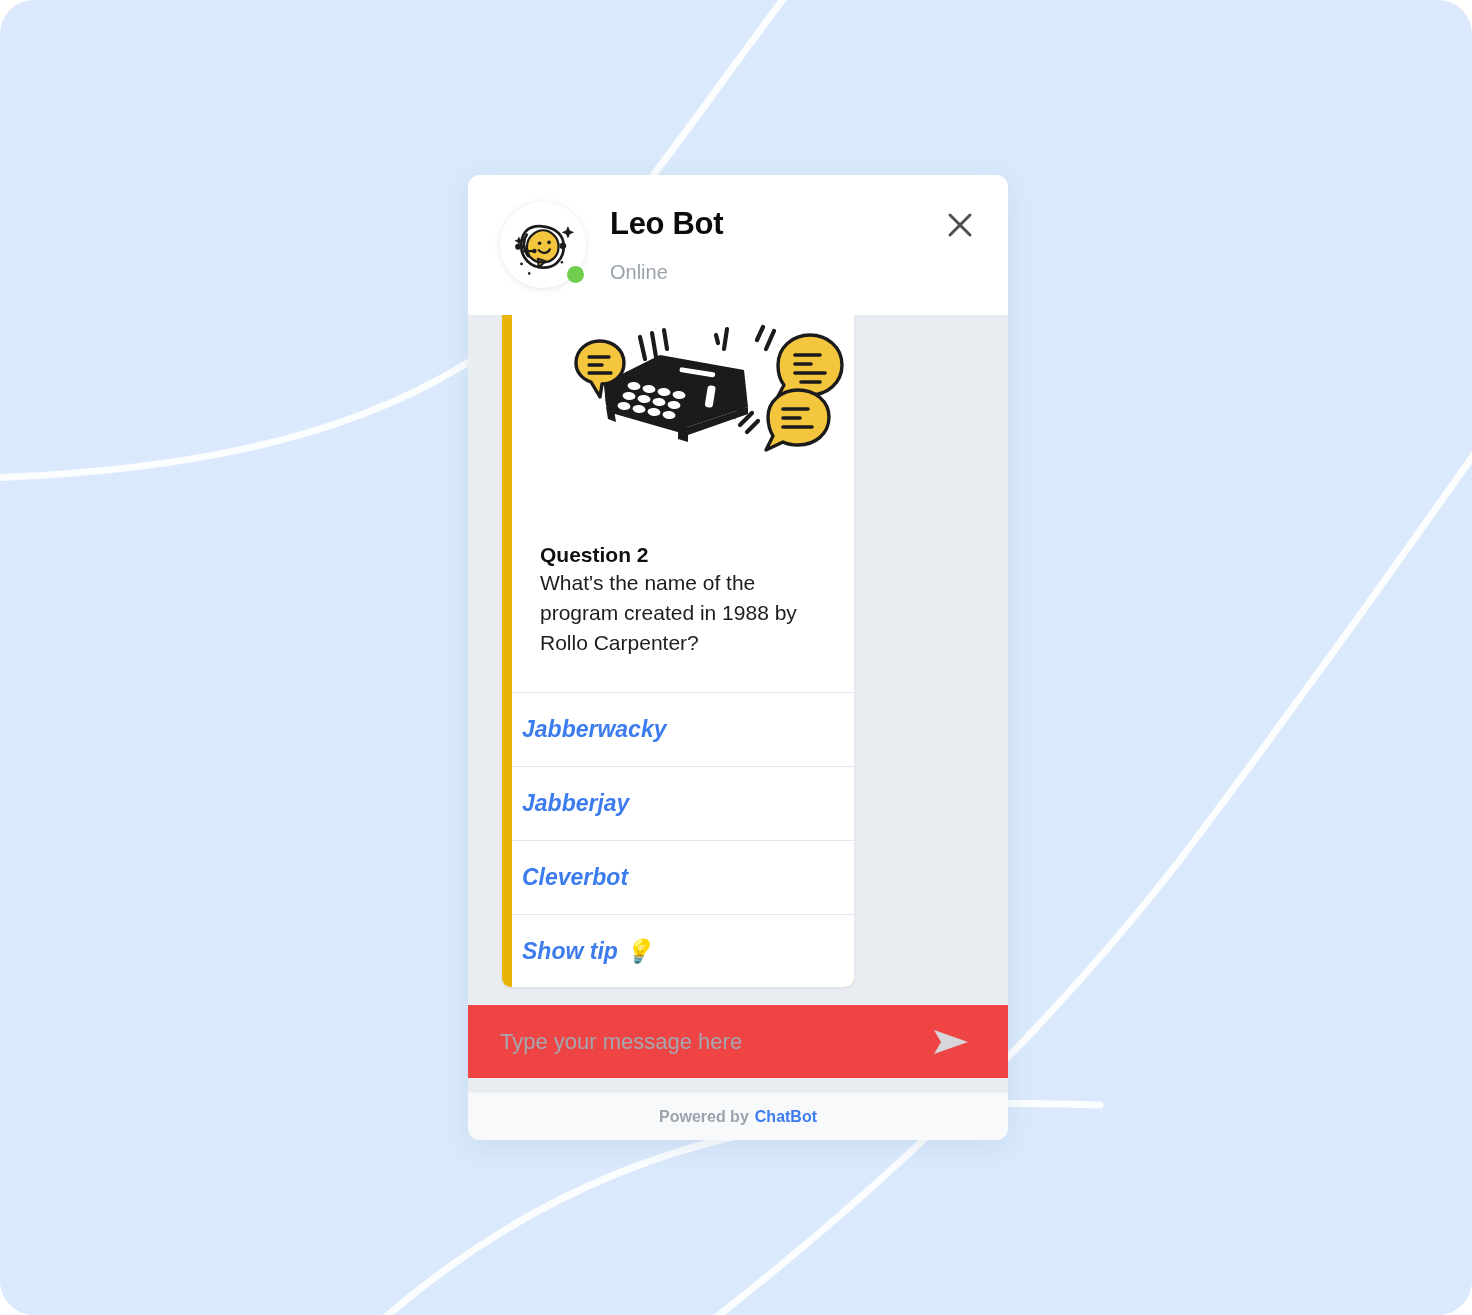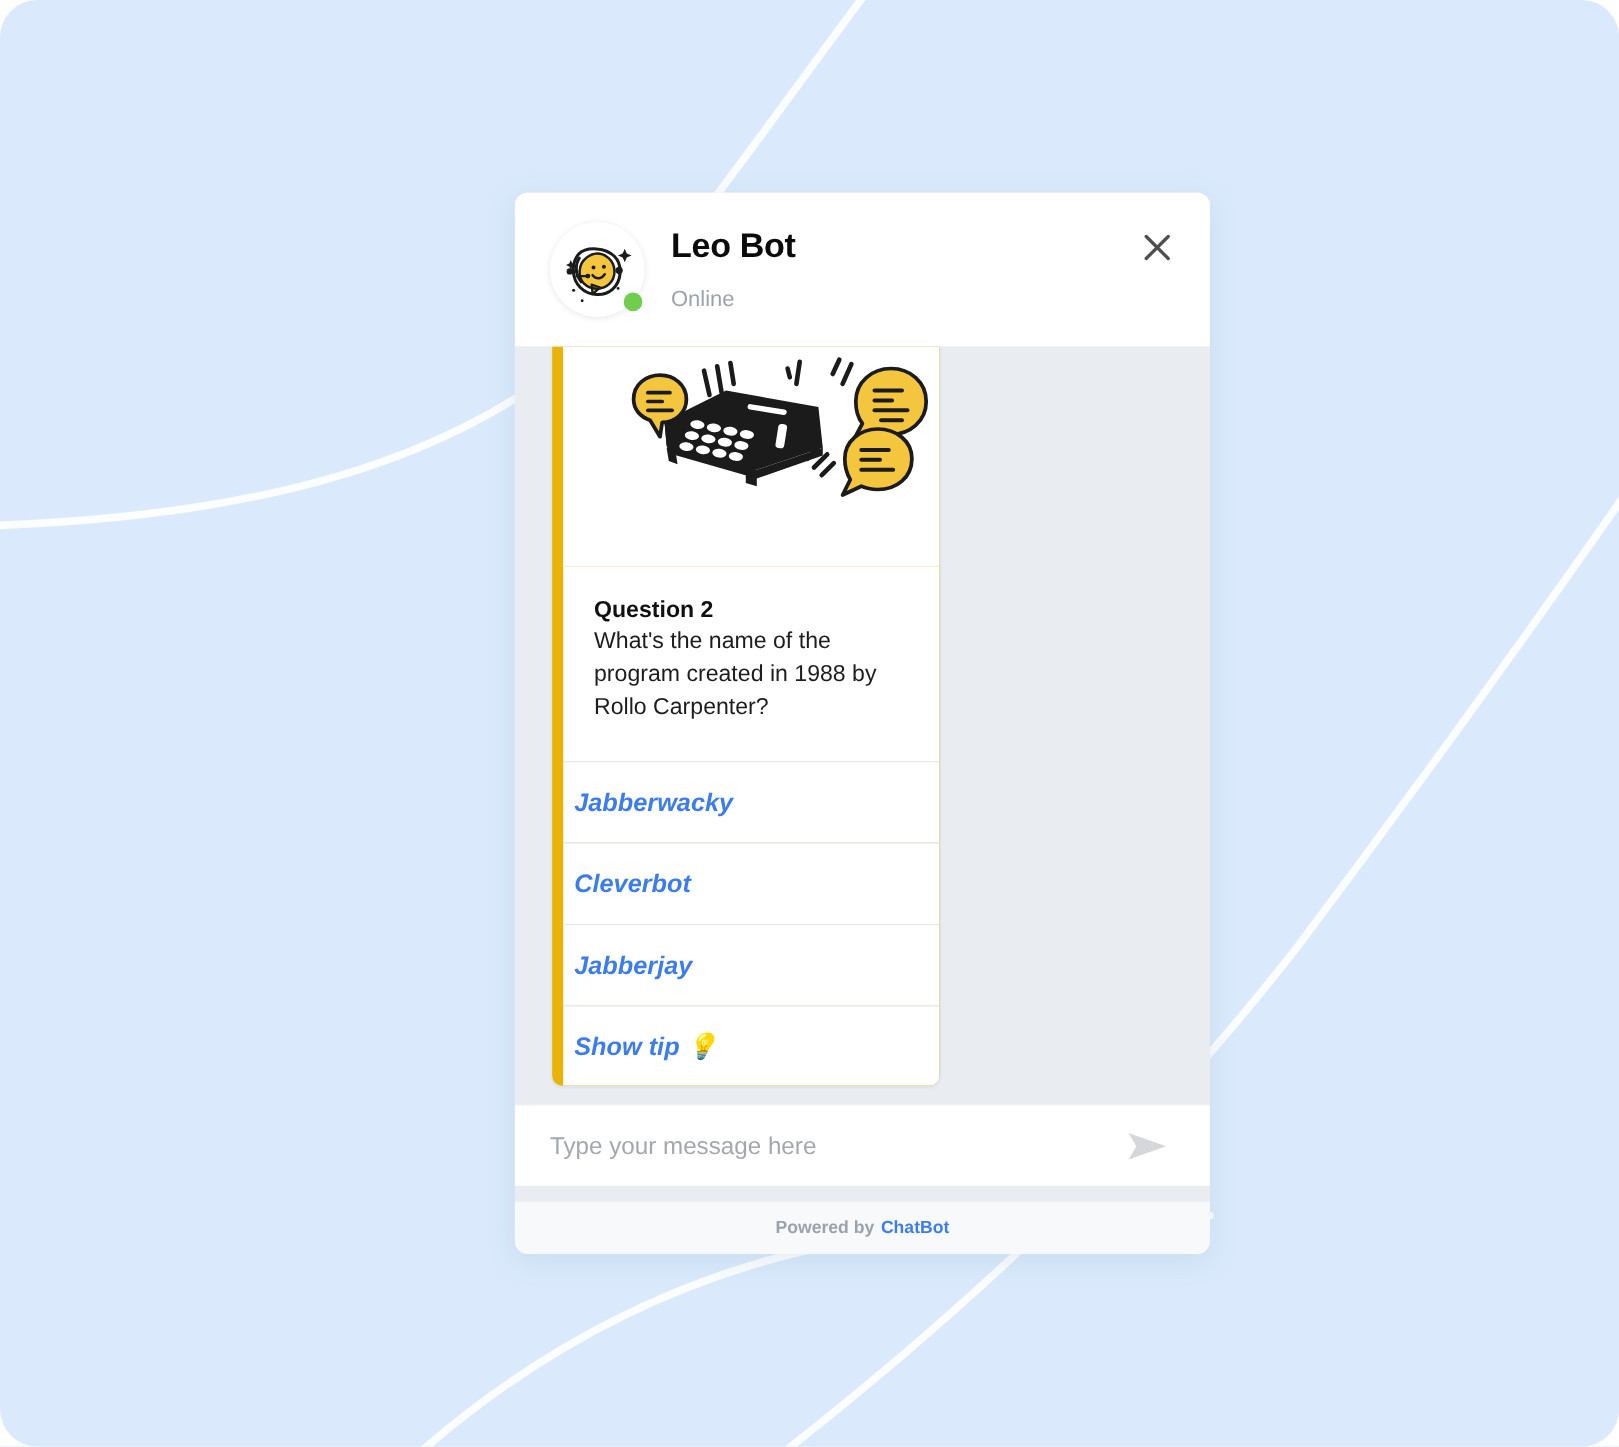--- a/index.html
+++ b/index.html
@@ -32,21 +32,21 @@
     width: 1472px;
     height: 1315px;
     display: block;
   }
 
   
   #widget {
     position: absolute;
     left: 468px;
     top: 175px;
-    width: 632px;
+    width: 540px;
     height: 965px;
     border-radius: 12px;
     overflow: hidden;
     display: flex;
     flex-direction: column;
     box-shadow: 0 6px 26px rgba(90, 120, 160, 0.13);
     background: #e9ecf1;
   }
 
   
@@ -179,21 +179,21 @@
     padding: 22px 10px;
     cursor: pointer;
     line-height: 1.25;
     font-style: italic;
   }
   .answer-button:first-of-type { border-top: 1px solid #e3e7ee; }
 
   
   #composer {
     flex: 0 0 74px;
-    background: #ffffff;
+    background: #ef4444;
     display: flex;
     align-items: center;
     padding: 0 30px 0 32px;
     border-top: 1px solid #eef0f4;
   }
 
   #message-input {
     flex: 1 1 auto;
     border: none;
     outline: none;
@@ -371,22 +371,22 @@
           </g>
         </svg>
       </div>
 
       <div id="card-body">
         <div id="card-title">Question 2</div>
         <div id="card-text">What's the name of the program created in 1988 by Rollo Carpenter?</div>
       </div>
 
       <button class="answer-button">Jabberwacky</button>
+      <button class="answer-button">Jabberjay</button>
       <button class="answer-button">Cleverbot</button>
-      <button class="answer-button">Jabberjay</button>
       <button class="answer-button">Show tip 💡</button>
     </div>
   </div>
 
   <div id="composer">
     <input id="message-input" type="text" placeholder="Type your message here" style="">
     <button id="send-button" aria-label="Send">
       <svg width="42" height="32" viewBox="0 0 42 32" xmlns="http://www.w3.org/2000/svg">
         <path d="M 4 4 L 38 16 L 4 28 L 11 16 Z" fill="#d5d7da"></path>
       </svg>

